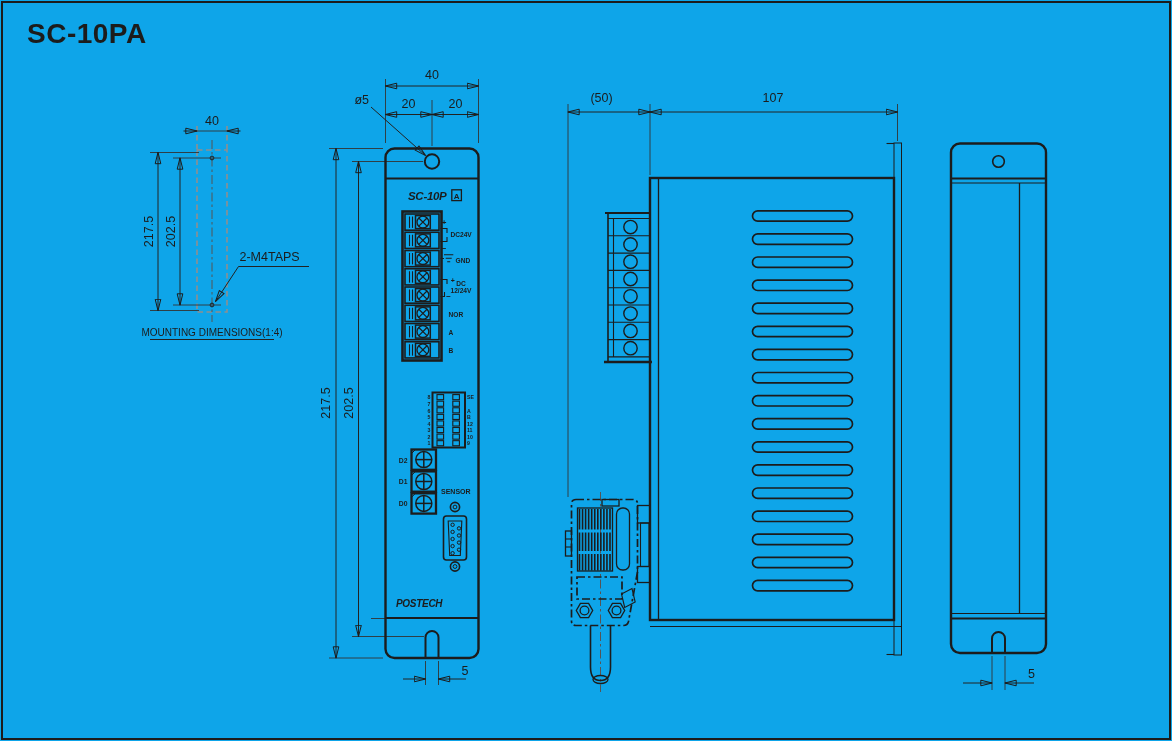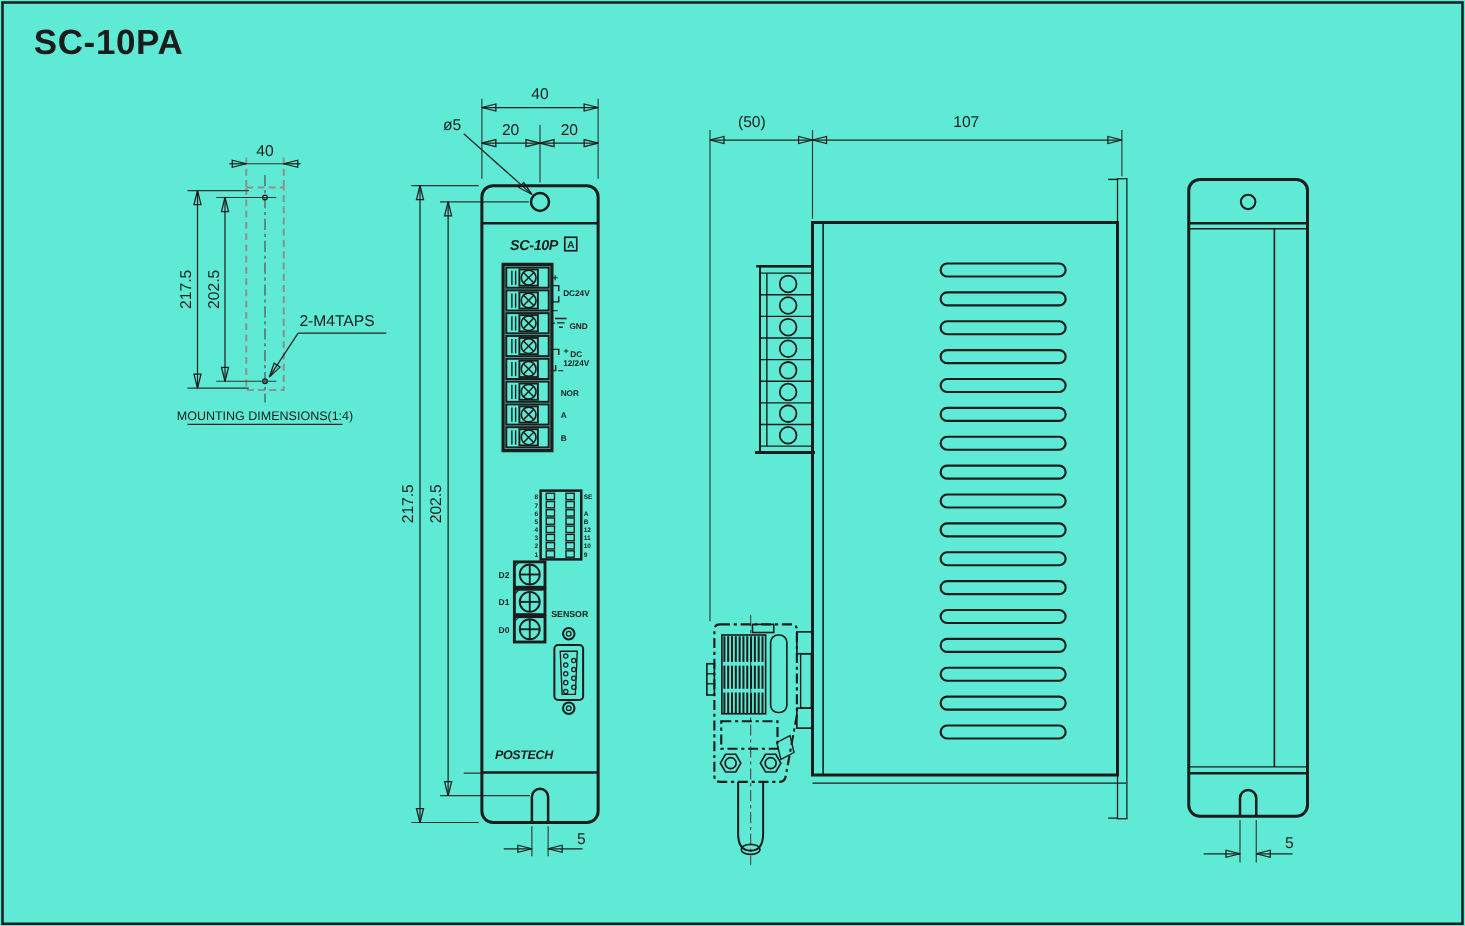--- a/index.html
+++ b/index.html
@@ -1,16 +1,16 @@
 <!DOCTYPE html>
 <html><head>
 <meta charset="utf-8">
 <style>
   html,body{margin:0;padding:0;background:#fff;}
-  #stage{position:relative;width:1172px;height:741px;background:#5eead4;overflow:hidden;}
+  #stage{position:relative;width:1172px;height:741px;background:#0ea5e9;overflow:hidden;}
   svg{position:absolute;left:0;top:0;}
   svg line,svg path,svg rect,svg circle,svg polygon,svg ellipse{stroke:#1c1c1c;fill:none;stroke-linecap:butt;}
   svg text{stroke:none;fill:#1c1c1c;font-family:"Liberation Sans",sans-serif;}
   .t2{stroke-width:2;} .t24{stroke-width:2.4;} .t16{stroke-width:1.6;} .t13{stroke-width:1.3;} .t11{stroke-width:1.1;}
   .thin{stroke-width:.9;stroke:#333;}
   .dim{stroke-width:1;stroke:#222;}
   .dt{font-size:12.5px;}
   .sb{font-weight:bold;}
   .phantom{stroke-dasharray:8 3 2.5 3;stroke-width:1.7;}
   .cl{stroke-dasharray:9 3 2.5 3;stroke-width:1;stroke:#555;}

